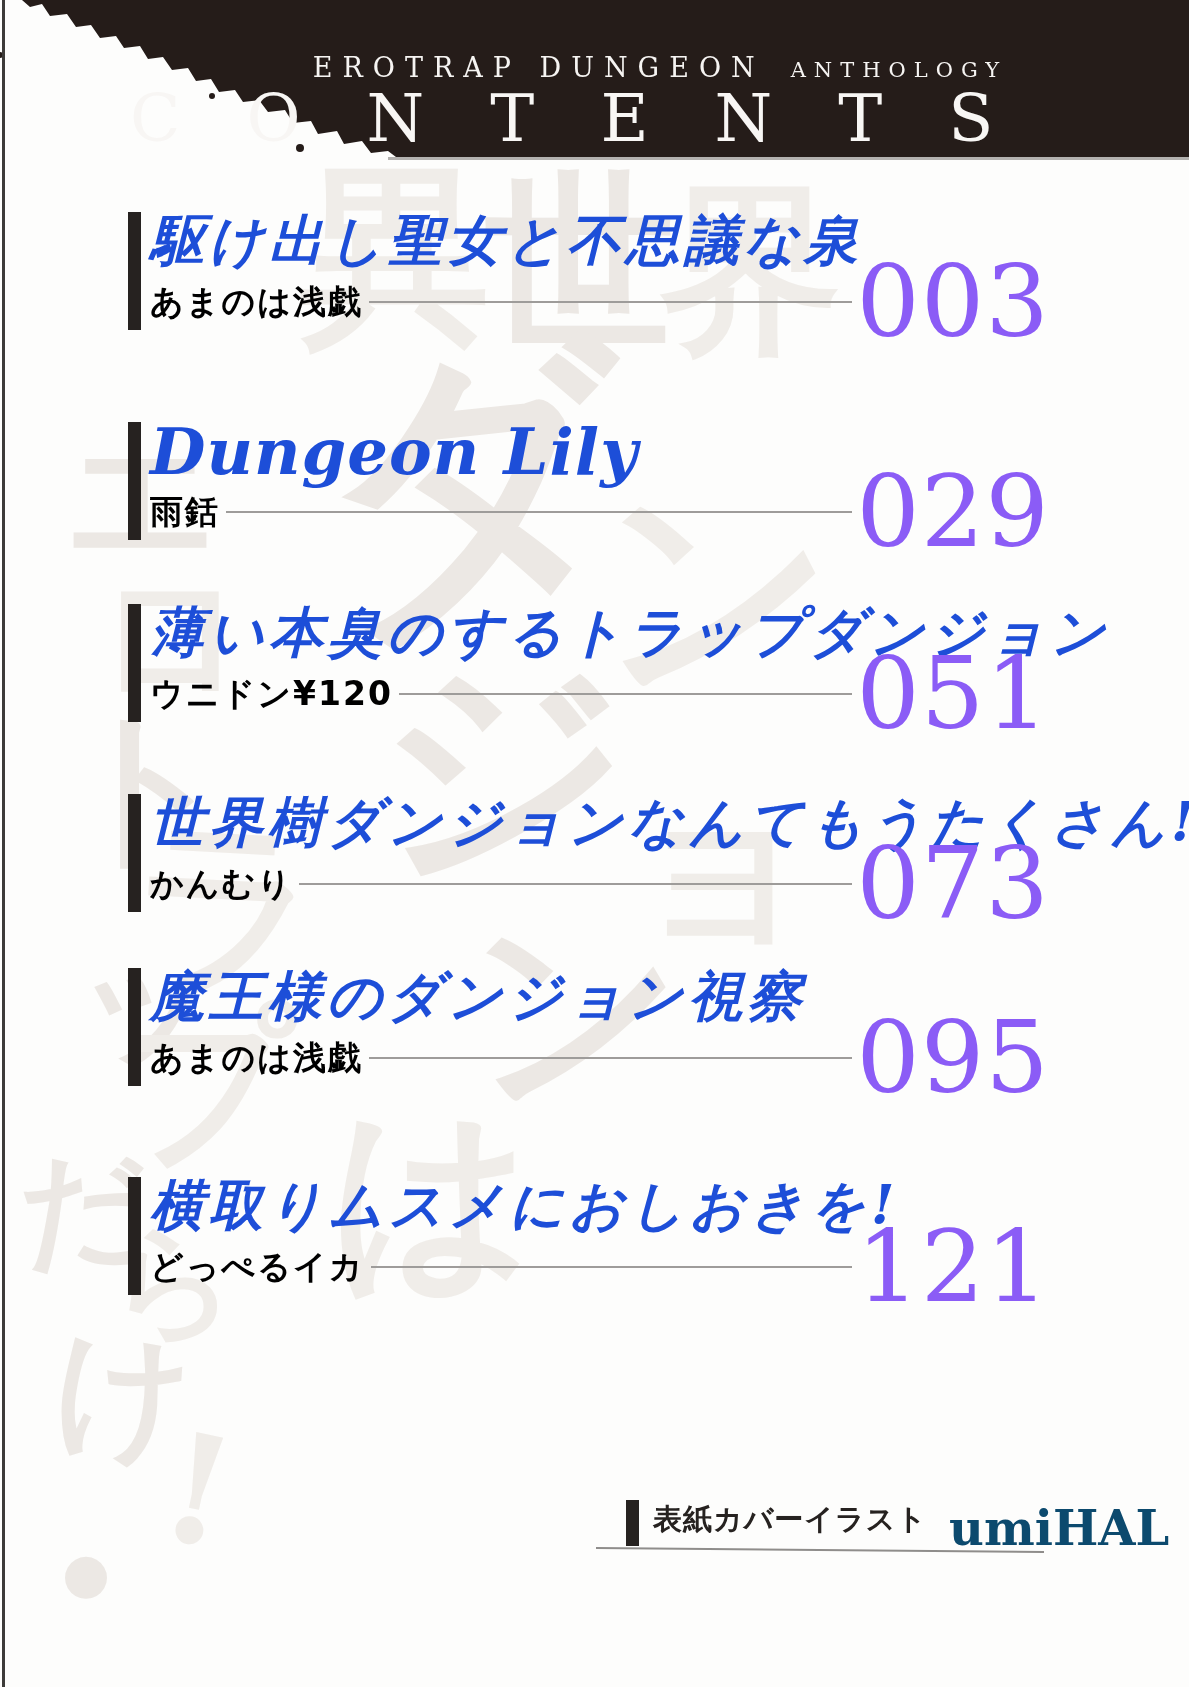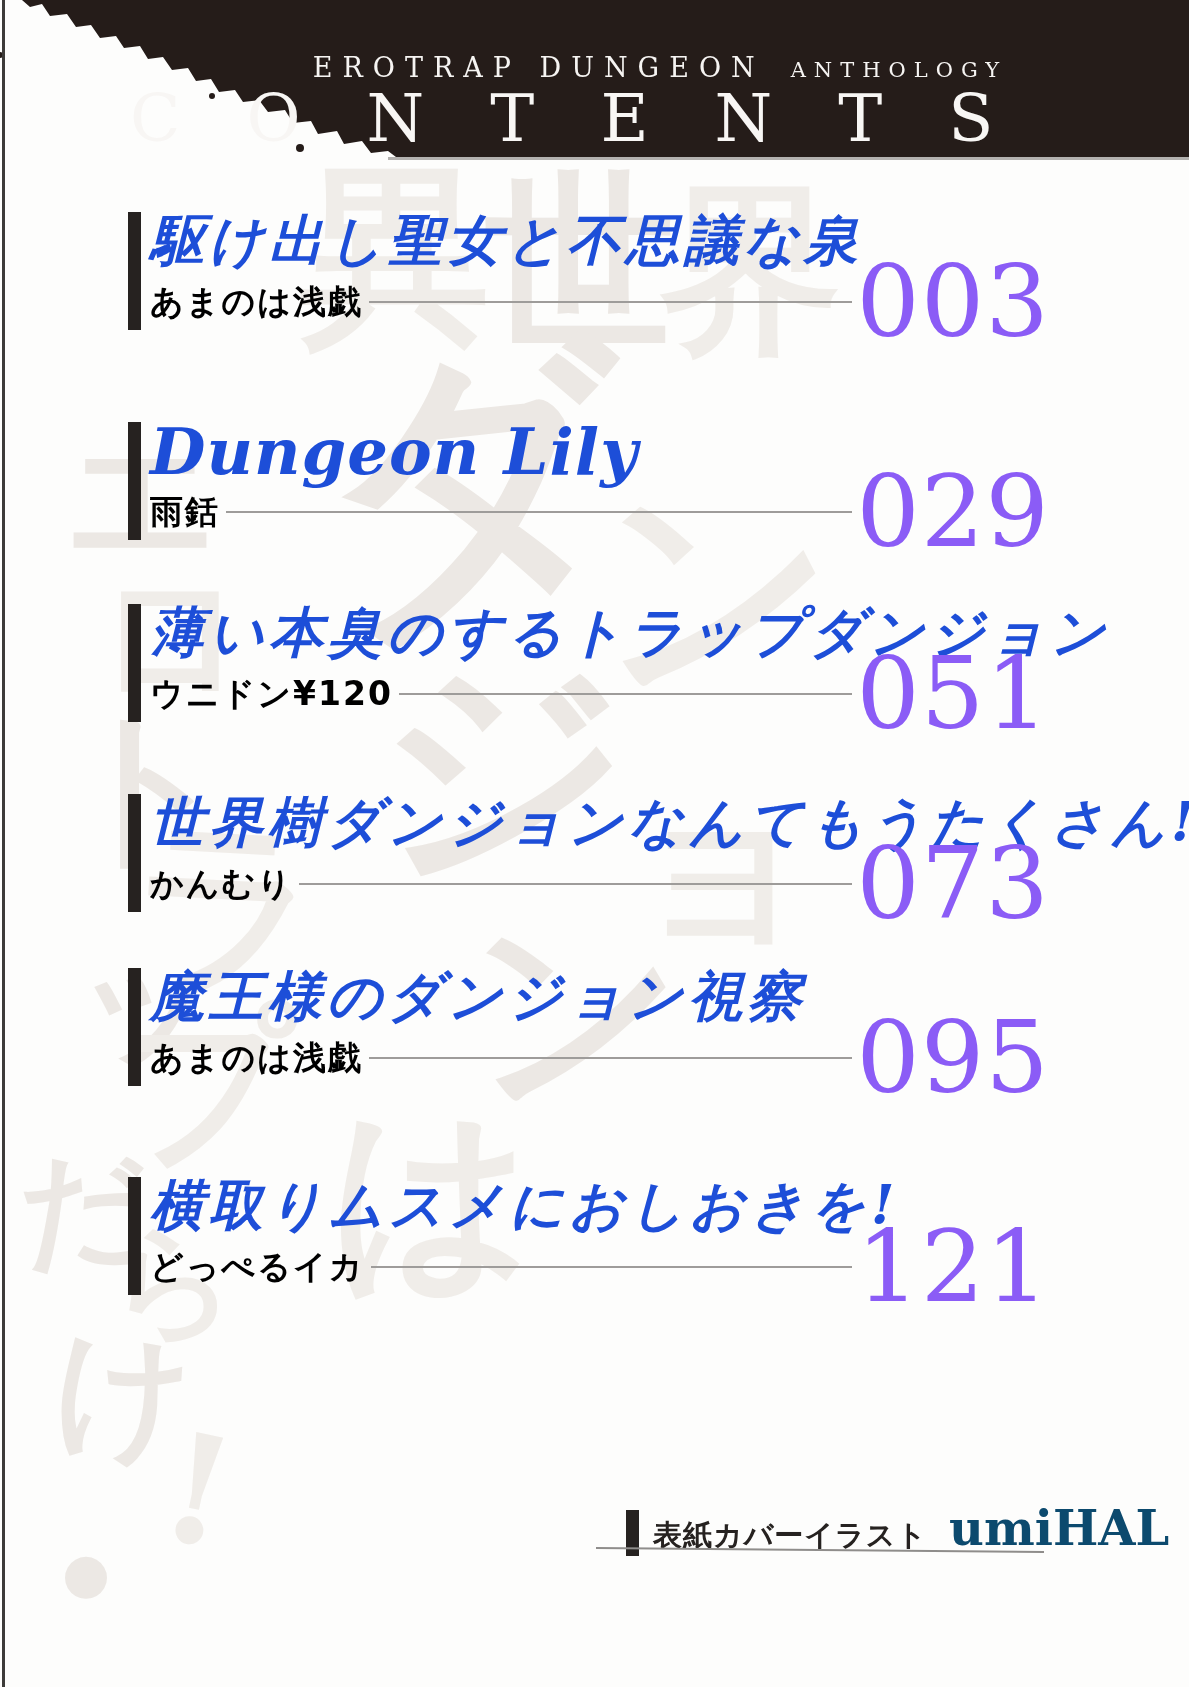--- a/index.html
+++ b/index.html
@@ -63,21 +63,21 @@
     flex:1;height:2px;background:#9e9c9a;margin:0 4px 0 6px;
   }
   .page-num{
     font-size:100px;line-height:1;letter-spacing:1px;
     font-family:"DejaVu Serif",serif;color:#8b5cf6;
     font-feature-settings:"onum";
     white-space:nowrap;
   }
   
   #footer{position:absolute;left:590px;top:1500px;z-index:2;}
-  #footer .row{display:flex;align-items:flex-end;padding-left:36px;}
+  #footer .row{display:flex;align-items:flex-start;padding-left:36px;}
   #footer .bar{width:13px;height:46px;background:#262220;margin-right:14px;}
   #footer-label{
     font-family:"DejaVu Sans","Liberation Sans",sans-serif;
     font-weight:800;font-size:29px;letter-spacing:1px;color:#262220;
     white-space:nowrap;
   }
   #footer-credit{
     font-size:48px;font-weight:700;margin-left:22px;color:#0c4a6e;
     font-family:"DejaVu Serif",serif;white-space:nowrap;
   }

